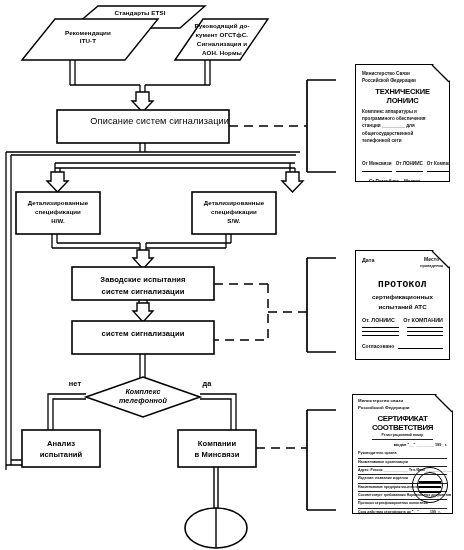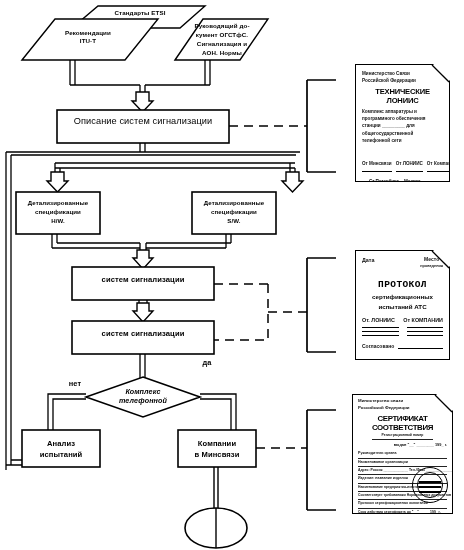--- a/index.html
+++ b/index.html
@@ -37,20 +37,21 @@
     font-weight: bold;
     letter-spacing: .1px;
   }
   .para-label {
     font-size: 6.2px;
     font-weight: bold;
   }
   .box-label-lg {
     font-size: 9.2px;
     font-weight: normal;
+    text-align: right;
   }
   .box-label-sm {
     font-size: 6.1px;
     font-weight: bold;
   }
   .box-label-md {
     font-size: 7.6px;
     font-weight: bold;
   }
   .diamond-label {
@@ -277,34 +278,35 @@
     <div>H/W.</div>
   </div>
 
   <div class="node-label box-label-sm" style="left:192px; top:198px; width:84px; line-height:1.5;">
     <div>Детализированные</div>
     <div>спецификации</div>
     <div>S/W.</div>
   </div>
 
   <div class="node-label box-label-md" style="left:72px; top:274px; width:142px; line-height:1.55;">
+    <div>Заводские испытания</div>
     <div>систем сигнализации</div>
   </div>
 
   <div class="node-label box-label-md" style="left:72px; top:328px; width:142px; line-height:1.55;">
     <div>систем сигнализации</div>
   </div>
 
   <div class="node-label diamond-label" style="left:105px; top:388px; width:76px; line-height:1.2;">
     <div>Комплекс</div>
     <div>телефонной</div>
   </div>
 
   <div class="node-label branch-label" style="left:58px; top:379px; width:34px;">нет</div>
-  <div class="node-label branch-label" style="left:194px; top:358px; width:26px;">да</div>
+  <div class="node-label branch-label" style="left:194px; top:379px; width:26px;">да</div>
 
   <div class="node-label box-label-md" style="left:22px; top:438px; width:78px; line-height:1.45;">
     <div>Анализ</div>
     <div>испытаний</div>
   </div>
 
   <div class="node-label box-label-md" style="left:178px; top:438px; width:78px; line-height:1.45;">
     <div>Компании</div>
     <div>в Минсвязи</div>
   </div>

